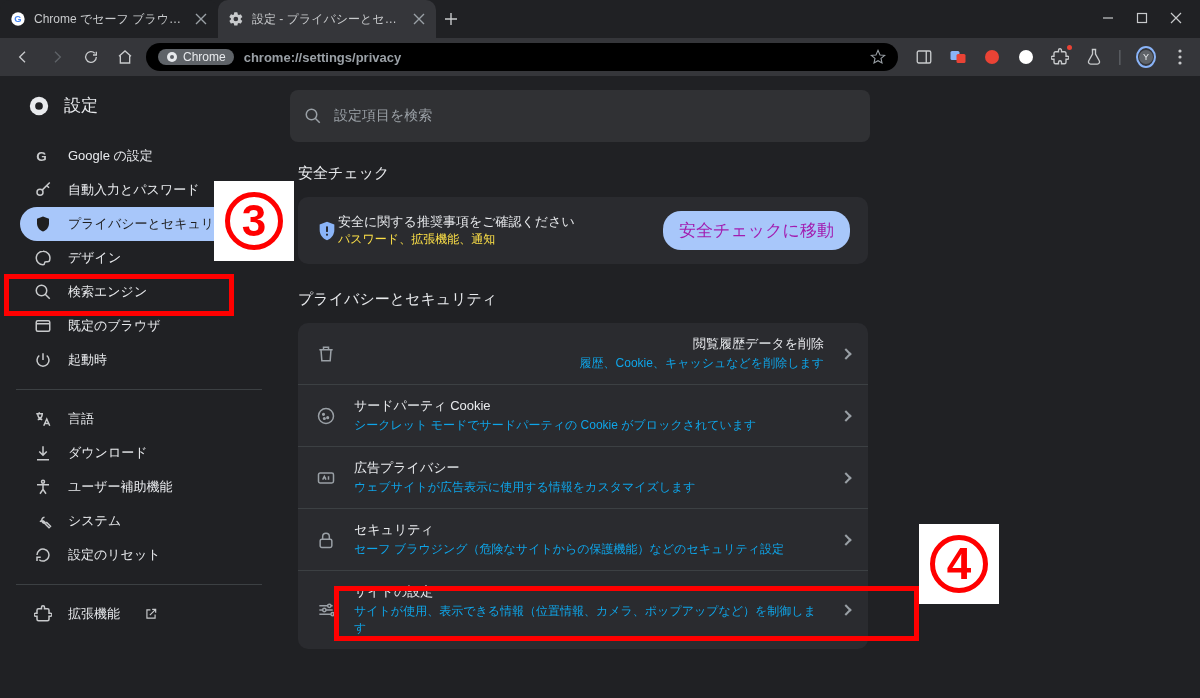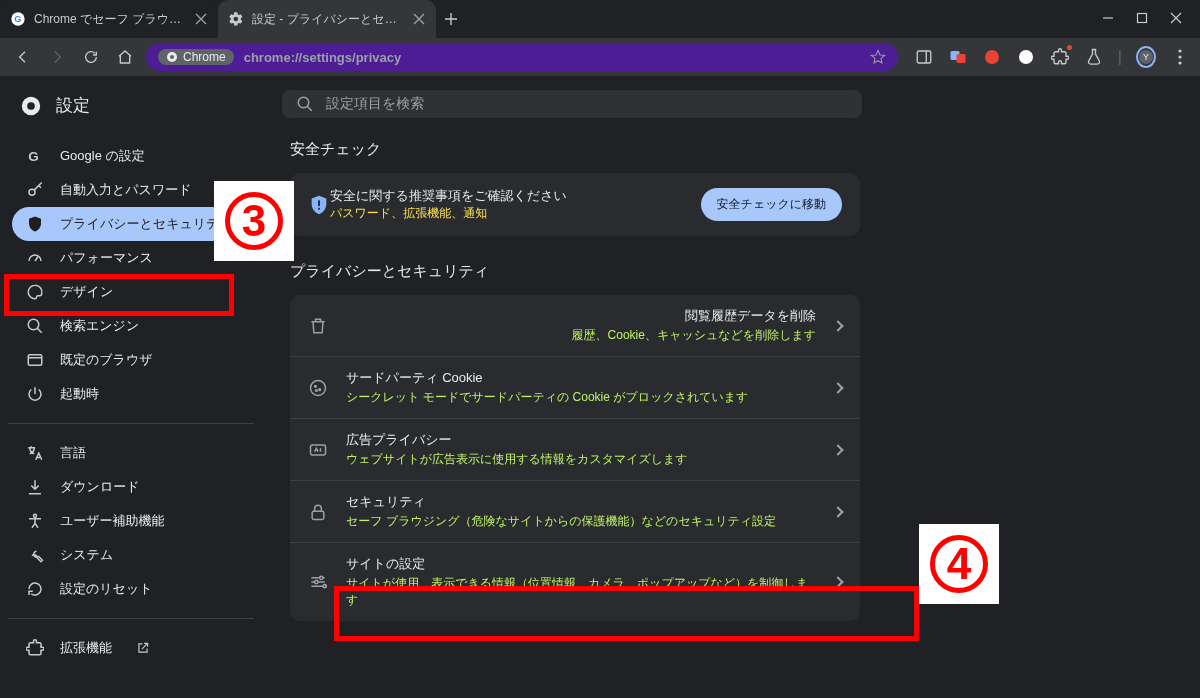--- a/index.html
+++ b/index.html
@@ -15,72 +15,72 @@
 .tab.active { background: #35363a; }
 .newtab { display: flex; align-items: center; justify-content: center; width: 30px; color: #c8cacc; }
 .titlebar-spacer { flex: 1; }
 .winbtns { display: flex; align-items: center; gap: 22px; padding-right: 18px; color: #c8cacc; }
 .winbtns svg { width: 12px; height: 12px; }
 
 
 .toolbar { height: 38px; background: #35363a; display: flex; align-items: center; padding: 0 10px; gap: 8px; }
 .navbtn { width: 26px; height: 26px; display: flex; align-items: center; justify-content: center; color: #c8cacc; border-radius: 50%; }
 .navbtn.disabled { color: #5f6368; }
-.omnibox { flex: 1; height: 28px; background: #4c1d95; border-radius: 14px; display: flex; align-items: center; padding: 0 12px; gap: 10px; font-size: 13px; color: #bdc1c6; }
+.omnibox { flex: 1; height: 28px; background: #000000; border-radius: 14px; display: flex; align-items: center; padding: 0 12px; gap: 10px; font-size: 13px; color: #bdc1c6; }
 .omnibox .chrome-chip { background: #5f6368; color: #e8eaed; border-radius: 9px; padding: 1px 8px; display: flex; align-items: center; gap: 5px; font-size: 12px; }
 .omnibox .url-suffix { color: #9aa0a6; font-weight: bold; }
 .omnibox-spacer { flex: 1; }
 .staricon { width: 16px; height: 16px; color: #9aa0a6; }
 .actions { display: flex; align-items: center; gap: 14px; padding-left: 8px; color: #c8cacc; }
 .actions .icon-slot { width: 20px; height: 20px; display: flex; align-items: center; justify-content: center; }
 .redcircle { width: 14px; height: 14px; border-radius: 50%; background: #ea4335; display:block; position:relative; }
 .reddot { width:5px; height:5px; border-radius:50%; background:#ea4335; position:absolute; right:-2px; top:-2px; }
 .white-ring { width: 14px; height: 14px; border-radius: 50%; border: 2px solid #fff; background:#fff; }
 .avatar-ring { width: 22px; height: 22px; border-radius: 50%; border: 2px solid #8ab4f8; display:flex; align-items:center; justify-content:center; }
 .avatar-inner { width: 14px; height: 14px; border-radius: 50%; background: #5f6368; color:#e8eaed; font-size:9px; display:flex; align-items:center; justify-content:center; }
 
 
-.content { position: absolute; top: 76px; left: 0; right: 0; bottom: 0; display: flex; background: #202124; }
+.content { position: absolute; top: 76px; left: 0; right: 0; bottom: 0; display: flex; background: #202124; padding-left: 8px; }
 
 
 .sidebar { width: 262px; flex-shrink: 0; padding-top: 14px; display:flex; flex-direction:column; }
 .settings-header { display: flex; align-items: center; gap: 14px; padding: 4px 18px 22px 20px; }
 .settings-header .gearshield { width: 22px; height: 22px; }
 .settings-header h1 { font-size: 17px; font-weight: 400; }
 
 .nav-list { list-style: none; padding-left: 12px; }
 .nav-item { display:flex; align-items:center; gap: 16px; height: 34px; padding-left: 14px; border-radius: 17px; font-size: 13px; color: #e8eaed; cursor:pointer; margin-bottom:0; width: 232px; }
 .nav-item .nav-icon { width: 18px; height: 18px; color:#c8cacc; flex-shrink:0; }
 .nav-item.selected { background:#a8c7fa; color:#1f1f1f; }
 .nav-item.selected .nav-icon { color:#1f1f1f; }
 .nav-divider { border:none; border-top:1px solid #3c4043; margin:12px 8px 12px 8px; }
 .nav-item .ext { margin-left:8px; width:14px; height:14px; color:#c8cacc; }
 
 
 .main { flex:1; padding: 14px 0 0 0; overflow:hidden; }
-.searchbar { margin: 0 0 22px 0; width: 580px; height: 28px; background:#303134; border-radius:8px; display:flex; align-items:center; padding:0 14px; gap:12px; color:#9aa0a6; font-size:14px; margin-left:20px; }
+.searchbar { margin: 0 0 22px 0; width: 580px; height: 52px; background:#303134; border-radius:8px; display:flex; align-items:center; padding:0 14px; gap:12px; color:#9aa0a6; font-size:14px; margin-left:20px; }
 .searchbar .sicon { width:18px; height:18px; }
 
 .section-title { font-size: 15px; font-weight: 400; color:#e8eaed; margin: 0 0 14px 28px; font-family: Liberation Serif, serif; }
 
 .card { background:#2a2b2f; border-radius:10px; margin: 0 0 26px 28px; width: 570px; overflow:hidden; }
 
 .safety-row { display:flex; align-items:center; padding: 14px 18px; gap:0; }
 .safety-row .shield-icon { width:22px; height:22px; color:#8ab4f8; flex-shrink:0; }
 .safety-texts { flex:1; }
 .safety-texts .line1 { font-size:13px; color:#e8eaed; }
 .safety-texts .line2 { font-size:12px; color:#fde047; margin-top:0; }
-.pill-btn { background:#a8c7fa; color:#0f172a; border:none; border-radius:18px; padding:8px 16px; font-size:12px; cursor:pointer;text-align:right; }
+.pill-btn { background:#a8c7fa; color:#a21caf; border:none; border-radius:18px; padding:8px 16px; font-size:17px; cursor:pointer;text-align:right; }
 
 .list-card .row { display:flex; align-items:center; padding: 12px 18px; gap:18px; border-top:1px solid #3c4043; position:relative; }
 .list-card .row:first-child { border-top:none;text-align:right; }
 .row-icon { width:20px; height:20px; color:#9aa0a6; flex-shrink:0; display:flex; align-items:center; justify-content:center; }
 .row-texts { flex:1; }
 .row-texts .line1 { font-size:13px; color:#e8eaed; }
-.row-texts .line2 { font-size:12px; color:#bef264; margin-top:2px; }
+.row-texts .line2 { font-size:12px; color:#0ea5e9; margin-top:2px; }
 .row-chevron { width:8px; height:8px; border-right:2px solid #9aa0a6; border-top:2px solid #9aa0a6; transform:rotate(45deg); flex-shrink:0; }
 
 
 .callout { position:absolute; border:5px solid #ff0000; background:transparent; pointer-events:none; }
 .circled-num { position:absolute; width:80px; height:80px; background:#fff; display:flex; align-items:center; justify-content:center; pointer-events:none; }
 .circled-num span { color:#ff0000; font-size:44px; font-weight:700; border:5px solid #ff0000; border-radius:50%; width:58px; height:58px; display:flex; align-items:center; justify-content:center; line-height:1; }
 </style>
 </head>
 <body>
 
@@ -239,27 +239,20 @@
               <circle cx="8" cy="15" r="4"></circle>
               <path d="M10.5 12.5 L21 2 M17 6 L20 9"></path>
             </svg></span>
           <span>自動入力とパスワード</span>
         </li>
         <li class="nav-item selected">
           <span class="nav-icon"><svg viewBox="0 0 24 24" fill="currentColor">
               <path d="M12 2 L4 5v6c0 5 3.4 9.7 8 11 4.6-1.3 8-6 8-11V5Z"></path>
             </svg></span>
           <span>プライバシーとセキュリティ</span>
-        </li>
-        <li class="nav-item">
-          <span class="nav-icon"><svg viewBox="0 0 24 24" fill="none" stroke="currentColor" stroke-width="2">
-              <path d="M4 16a8 8 0 0 1 16 0"></path>
-              <path d="M12 16 L16 10"></path>
-            </svg></span>
-          <span>パフォーマンス</span>
         </li>
         <li class="nav-item">
           <span class="nav-icon"><svg viewBox="0 0 24 24" fill="none" stroke="currentColor" stroke-width="2">
               <path d="M12 3a9 9 0 1 0 0 18c1.7 0 2-1.3 2-2s.7-2 2-2h2a3 3 0 0 0 3-3 9 9 0 0 0-9-11Z"></path>
             </svg></span>
           <span>デザイン</span>
         </li>
         <li class="nav-item">
           <span class="nav-icon"><svg viewBox="0 0 24 24" fill="none" stroke="currentColor" stroke-width="2">
               <circle cx="10" cy="10" r="7"></circle>

